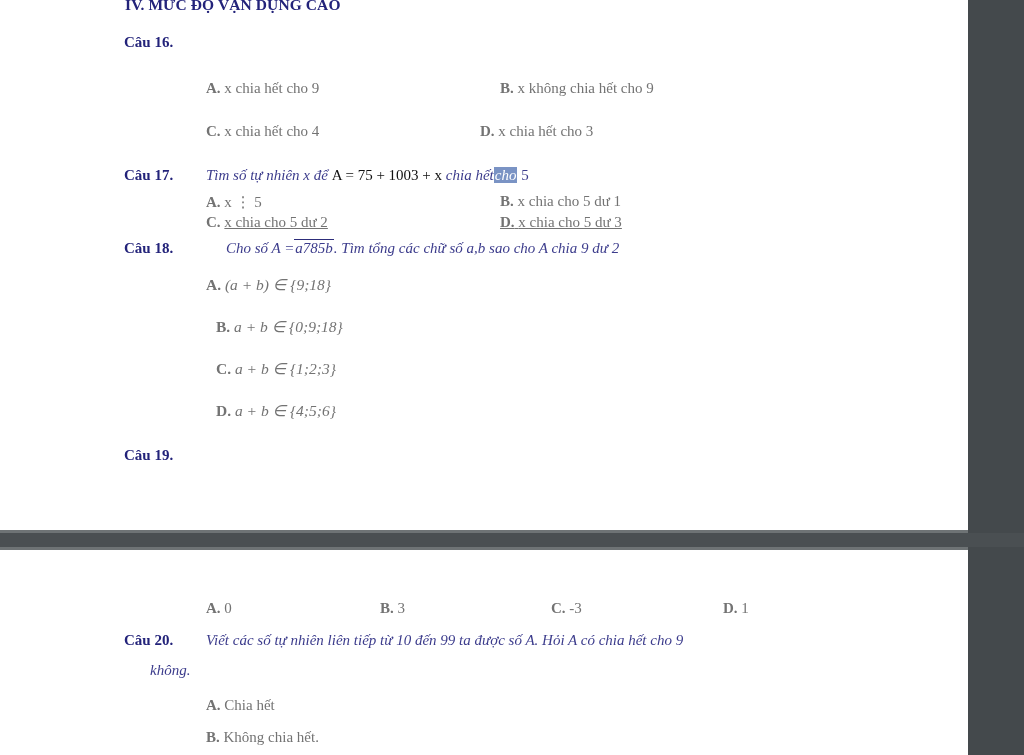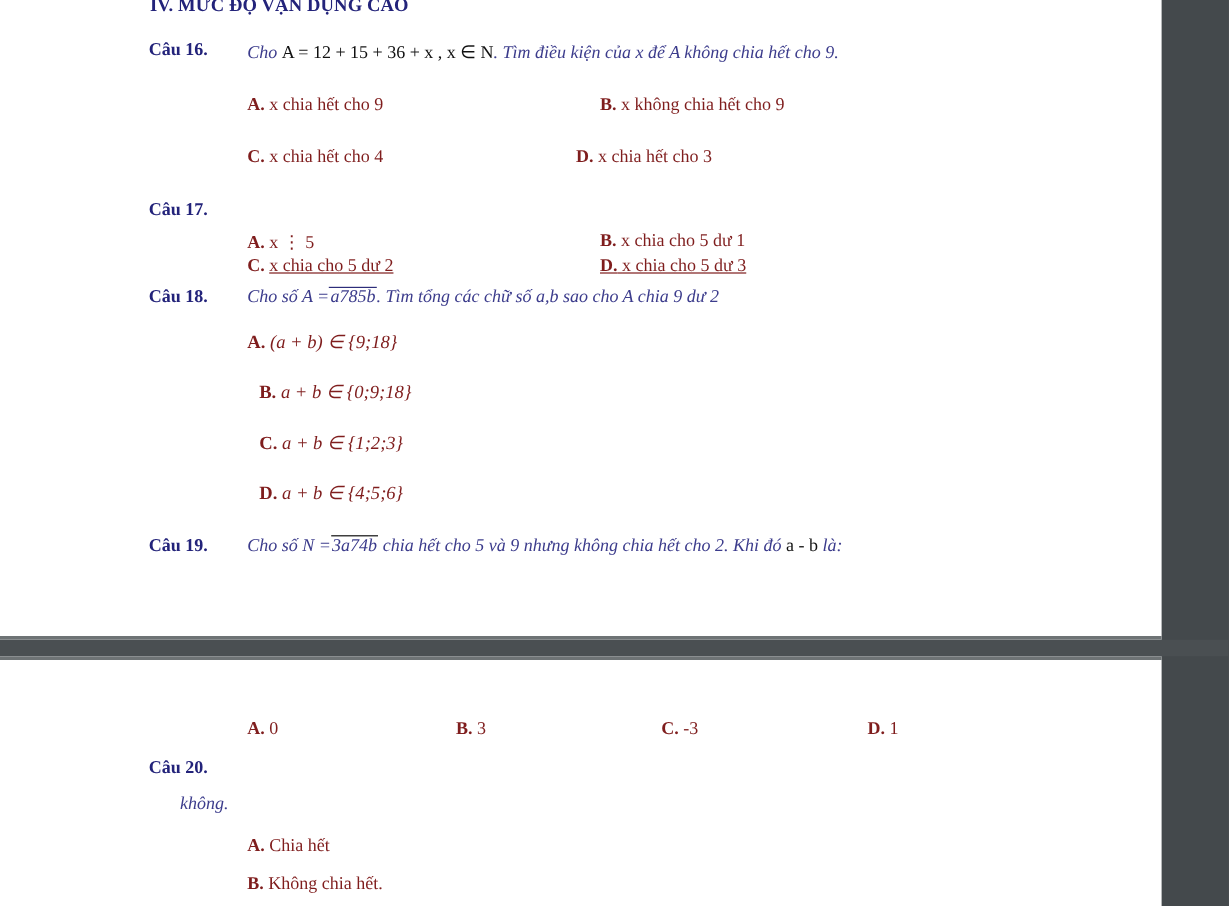--- a/index.html
+++ b/index.html
@@ -81,21 +81,21 @@
     font-style: normal;
     color: #111;
   }
   .qtext .bluenorm {
     font-style: normal;
     color: #3c3c8c;
   }
   .opt {
     position: absolute;
     font-size: 15px;
-    color: #7f1d1d;
+    color: #737373;
     white-space: nowrap;
   }
   .opt b {
     font-weight: bold;
   }
   .mathi {
     font-style: italic;
   }
   .over {
     border-top: 1px solid #2d2d7a;
@@ -119,63 +119,65 @@
 <body>
 
 <div class="right-strip"></div>
 <div class="gap"></div>
 
 <div class="page" id="page-1">
 
   <div class="section-title">IV. MỨC ĐỘ VẬN DỤNG CAO</div>
 
   <div class="qlabel" style="top:34px;">Câu 16.</div>
-  <div class="qtext" style="top:34px;">
-    <span>Cho</span>
-    <span class="up">A = 12 + 15 + 36 + x , x ∈ N</span><span>. Tìm điều kiện của x để A không chia hết cho 9.</span>
-  </div>
 
   <div class="opt" style="left:206px; top:80px;">
     <b>A.</b>
     <span>x chia hết cho 9</span>
   </div>
   <div class="opt" style="left:500px; top:80px;">
     <b>B.</b>
     <span>x không chia hết cho 9</span>
   </div>
   <div class="opt" style="left:206px; top:123px;">
     <b>C.</b>
     <span>x chia hết cho 4</span>
   </div>
   <div class="opt" style="left:480px; top:123px;">
     <b>D.</b>
     <span>x chia hết cho 3</span>
   </div>
 
   <div class="qlabel" style="top:167px;">Câu 17.</div>
+  <div class="qtext" style="top:167px;">
+    <span>Tìm số tự nhiên x để</span>
+    <span class="up">A = 75 + 1003 + x</span>
+    <span>chia hết</span><span class="hl">cho</span>
+    <span class="bluenorm">5</span>
+  </div>
 
   <div class="opt" style="left:206px; top:193px;">
     <b>A.</b>
     <span>x ⋮ 5</span>
   </div>
   <div class="opt" style="left:500px; top:193px;">
     <b>B.</b>
     <span>x chia cho 5 dư 1</span>
   </div>
   <div class="opt" style="left:206px; top:214px;">
     <b>C.</b>
     <span class="under">x chia cho 5 dư 2</span>
   </div>
   <div class="opt" style="left:500px; top:214px;text-decoration:underline;">
     <b>D.</b>
     <span>x chia cho 5 dư 3</span>
   </div>
 
   <div class="qlabel" style="top:240px;">Câu 18.</div>
-  <div class="qtext" style="top:240px;">
+  <div class="qtext" style="top:240px;margin-left:20px;">
     <span>Cho số</span>
     <span class="mathi">A =</span><span class="mathi over">a785b</span><span>. Tìm tổng các chữ số a,b sao cho A chia 9 dư 2</span>
   </div>
 
   <div class="opt" style="left:206px; top:276px; font-size:15.5px;">
     <b>A.</b>
     <span class="mathi">(a + b) ∈ {9;18}</span>
   </div>
   <div class="opt" style="left:216px; top:318px; font-size:15.5px;">
     <b>B.</b>
@@ -184,27 +186,20 @@
   <div class="opt" style="left:216px; top:360px; font-size:15.5px;">
     <b>C.</b>
     <span class="mathi">a + b ∈ {1;2;3}</span>
   </div>
   <div class="opt" style="left:216px; top:402px; font-size:15.5px;">
     <b>D.</b>
     <span class="mathi">a + b ∈ {4;5;6}</span>
   </div>
 
   <div class="qlabel" style="top:447px;">Câu 19.</div>
-  <div class="qtext" style="top:447px;">
-    <span>Cho số</span>
-    <span class="mathi">N =</span><span class="mathi overblk">3a74b</span>
-    <span>chia hết cho 5 và 9 nhưng không chia hết cho 2. Khi đó</span>
-    <span class="up">a - b</span>
-    <span>là:</span>
-  </div>
 
   <div class="shadow-line" style="top:530px;"></div>
 </div>
 
 <div class="page" id="page-2">
   <div class="shadow-line" style="top:0px;"></div>
 
   <div class="opt" style="left:206px; top:53px;">
     <b>A.</b>
     <span>0</span>
@@ -216,20 +211,21 @@
   <div class="opt" style="left:551px; top:53px;">
     <b>C.</b>
     <span>-3</span>
   </div>
   <div class="opt" style="left:723px; top:53px;">
     <b>D.</b>
     <span>1</span>
   </div>
 
   <div class="qlabel" style="top:85px;">Câu 20.</div>
+  <div class="qtext" style="top:85px;">Viết các số tự nhiên liên tiếp từ 10 đến 99 ta được số A. Hỏi A có chia hết cho 9</div>
   <div class="qtext" style="top:115px; left:150px;">không.</div>
 
   <div class="opt" style="left:206px; top:150px;">
     <b>A.</b>
     <span>Chia hết</span>
   </div>
   <div class="opt" style="left:206px; top:182px;">
     <b>B.</b>
     <span>Không chia hết.</span>
   </div>

